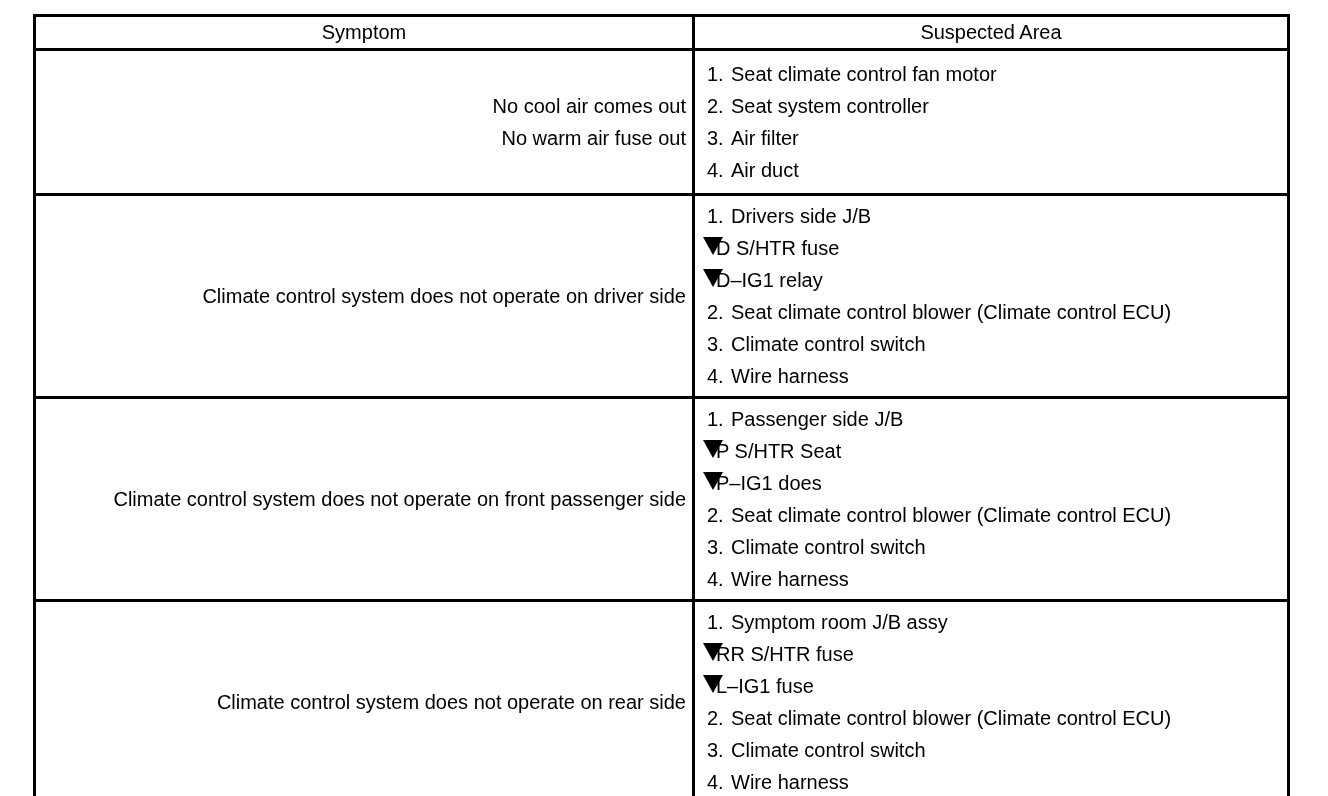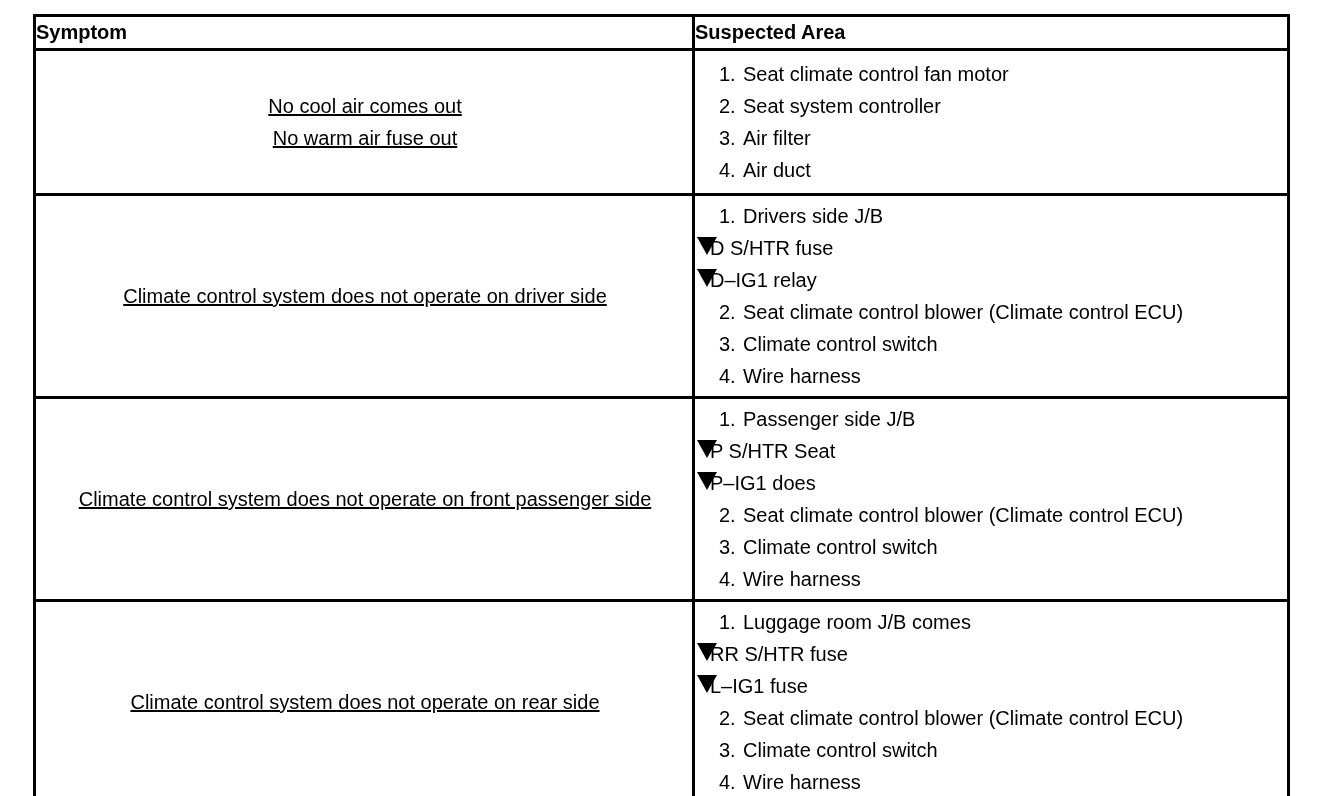--- a/index.html
+++ b/index.html
@@ -35,37 +35,36 @@
     font-weight: normal;
     vertical-align: middle;
     padding: 0;
   }
   tr.header-row { height: 34px; }
   tr.r1 { height: 145px; }
   tr.r2 { height: 197px; }
   tr.r3 { height: 198px; }
   tr.r4 { height: 195px; }
   th {
-    text-align: left;
-    font-weight: bold;
+    text-align: center;
+    font-weight: normal;
   }
   td.symptom-cell {
-    text-align: center;
+    text-align: right;
     padding-left: 8px;
     padding-right: 6px;
-    text-decoration: underline;
   }
   .sline { line-height: 32px; }
   td.area-cell {
     padding: 4px 4px 4px 0;
   }
   .line { line-height: 32px; white-space: nowrap; }
-  .num-line { padding-left: 24px; }
+  .num-line { padding-left: 12px; }
   .num { display: inline-block; width: 24px; }
-  .marker-line { padding-left: 2px; }
+  .marker-line { padding-left: 8px; }
   .tri {
     display: inline-block;
     width: 0;
     height: 0;
     border-left: 10px solid transparent;
     border-right: 10px solid transparent;
     border-top: 18px solid #000000;
     position: relative;
     z-index: 2;
     margin-right: -7px;
@@ -128,21 +127,21 @@
           <div class="line num-line"><span class="num">3.</span><span>Climate control switch</span></div>
           <div class="line num-line"><span class="num">4.</span><span>Wire harness</span></div>
         </td>
       </tr>
 
       <tr class="r4">
         <td class="symptom-cell">
           <div class="sline">Climate control system does not operate on rear side</div>
         </td>
         <td class="area-cell">
-          <div class="line num-line"><span class="num">1.</span><span>Luggage room J/B comes</span></div>
+          <div class="line num-line"><span class="num">1.</span><span>Symptom room J/B assy</span></div>
           <div class="line marker-line"><span class="tri"></span><span class="mtxt">RR S/HTR fuse</span></div>
           <div class="line marker-line"><span class="tri"></span><span class="mtxt">L–IG1 fuse</span></div>
           <div class="line num-line"><span class="num">2.</span><span>Seat climate control blower (Climate control ECU)</span></div>
           <div class="line num-line"><span class="num">3.</span><span>Climate control switch</span></div>
           <div class="line num-line"><span class="num">4.</span><span>Wire harness</span></div>
         </td>
       </tr>
 
     </tbody>
   </table>

